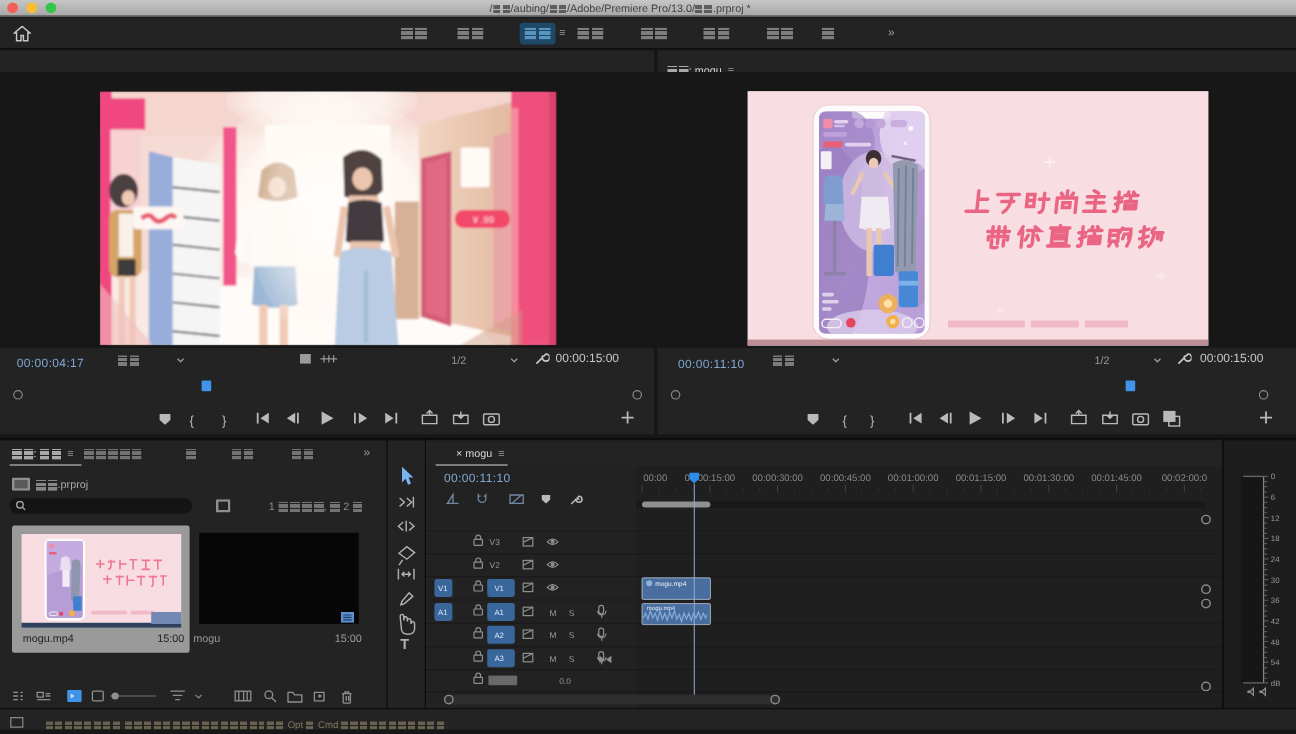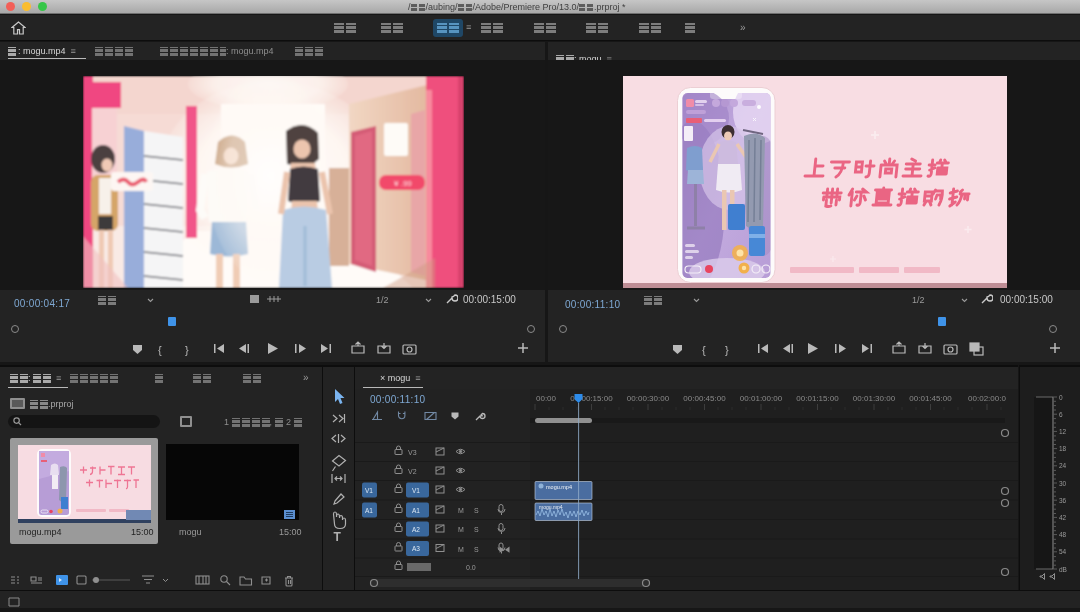--- a/index.html
+++ b/index.html
@@ -30,27 +30,20 @@
   <i class="z a" style="--c:12px;left:481px;top:8px;width:22px;height:10px;color:#9b9b9b"></i>
   <i class="z a" style="--c:12px;left:534px;top:8px;width:22px;height:10px;color:#9b9b9b"></i>
   <i class="z a" style="--c:12px;left:586px;top:8px;width:22px;height:10px;color:#9b9b9b"></i>
   <i class="z a" style="--c:12px;left:639px;top:8px;width:22px;height:10px;color:#9b9b9b"></i>
   <i class="z a" style="--c:12px;left:685px;top:8px;width:11px;height:10px;color:#9b9b9b"></i>
   <div class="a" style="left:740px;top:7px;color:#9b9b9b;font-size:10px">»</div>
 </div>
 
 <div class="a" style="left:0;top:42px;width:545px;height:320px;background:#232323">
 
-  <div class="a" style="left:0;top:0;width:545px;height:18px;background:#232323">
-    <div class="a" style="left:8px;top:4px;font-size:9px;color:#d6d6d6"><i class="z" style="--c:10px;width:10px;height:9px;color:#d6d6d6"></i>: mogu.mp4&nbsp; <span style="color:#9a9a9a">≡</span></div>
-    <div class="a" style="left:8px;top:16px;width:78px;height:1px;background:#b9b9b9"></div>
-    <i class="z a" style="--c:10px;left:95px;top:5px;width:38px;height:9px;color:#8e8e8e"></i>
-    <div class="a" style="left:160px;top:4px;font-size:9px;color:#8e8e8e"><i class="z" style="--c:10px;width:66px;height:9px;color:#8e8e8e"></i>: mogu.mp4</div>
-    <i class="z a" style="--c:10px;left:295px;top:5px;width:28px;height:9px;color:#8e8e8e"></i>
-  </div>
 
   <div class="a" style="left:0;top:18px;width:545px;height:230px;background:#171717"></div>
   <div class="a" style="left:83px;top:34px;width:381px;height:212px;background:#000;overflow:hidden">
   <svg width="381" height="212" viewBox="0 0 381 212">
     <defs>
       <filter id="b1" x="-5%" y="-5%" width="110%" height="110%">
             <feGaussianBlur stdDeviation="1"></feGaussianBlur>
           </filter>
       <linearGradient id="wallR" x1="0" y1="0" x2="1" y2="0">
         <stop offset="0" stop-color="#f0d3be"></stop>
@@ -411,21 +404,21 @@
   </div>
   <div class="a" style="left:18px;top:152px;width:133px;height:4px;background:#30415f"></div>
   <div class="a" style="left:126px;top:143px;width:25px;height:10px;background:#7189b4"></div>
   <div class="a" style="left:19px;top:160px;font-size:9px;color:#1f1f1f">mogu.mp4</div>
   <div class="a" style="left:131px;top:160px;font-size:9px;color:#1f1f1f">15:00</div>
   <div class="a" style="left:166px;top:77px;width:133px;height:76px;background:#060606"></div>
   <svg class="a" style="left:284px;top:143px" width="11" height="9" viewBox="0 0 11 9">
       <rect x="0" y="0" width="11" height="9" fill="#5b8fd0"></rect>
       <path d="M2 2.5h7M2 4.5h7M2 6.5h7" stroke="#1e3c60" stroke-width="1"></path>
     </svg>
-  <div class="a" style="left:179px;top:160px;font-size:9px;color:#9a9a9a">mogu</div>
+  <div class="a" style="left:161px;top:160px;font-size:9px;color:#9a9a9a">mogu</div>
   <div class="a" style="left:279px;top:160px;font-size:9px;color:#9a9a9a">15:00</div>
 
   <svg class="a" style="left:0;top:205px" width="322" height="20" viewBox="0 0 322 20">
     <g stroke="#8f8f8f" stroke-width="1.1" fill="none">
       <path d="M11 5 h4 M11 8 h4 M11 11 h4 M17 5 h2 M17 8 h2 M17 11 h2"></path>
       <path d="M31 5 h5 v4 h-5 z M38 6 h4 M38 8 h4 M31 11 h11"></path>
       <rect x="56" y="3" width="12" height="10" rx="1" fill="#3f93e8" stroke="none"></rect>
       <path d="M59 6 l3 2 -3 2 z" fill="#cfe4f8" stroke="none"></path>
       <rect x="77" y="4" width="9" height="8" rx="1"></rect>
       <path d="M92 8 h38" stroke="#5a5a5a"></path>
@@ -622,15 +615,18 @@
       <path d="M20 209 h2 l2.5-2.5 v6 l-2.5-2.5 h-2 z"></path>
       <path d="M30 209 h2 l2.5-2.5 v6 l-2.5-2.5 h-2 z"></path>
     </g>
   </svg>
 </div>
 
 <div class="a" style="left:0;top:590px;width:1080px;height:22px;background:#232323;border-top:1px solid #0d0d0d">
   <svg class="a" style="left:8px;top:6px" width="12" height="10" viewBox="0 0 12 10">
       <path d="M1 1h10v8H1z" fill="none" stroke="#8a8a8a"></path>
     </svg>
+  <div class="a" style="left:38px;top:9px;font-size:8px;color:#ad9c7d;white-space:nowrap;opacity:.7">
+    <i class="z" style="--c:8px;width:64px;height:7px;color:#ad9c7d"></i>&nbsp;<i class="z" style="--c:8px;width:116px;height:7px;color:#ad9c7d"></i>&nbsp;<i class="z" style="--c:8px;width:15px;height:7px;color:#ad9c7d"></i> Opt <i class="z" style="--c:8px;width:8px;height:7px;color:#ad9c7d"></i> Cmd <i class="z" style="--c:8px;width:88px;height:7px;color:#ad9c7d"></i>
+  </div>
 </div>
 
 <div class="a" style="left:0;top:608px;width:1080px;height:4px;background:#171717"></div>
 
 </body></html>

